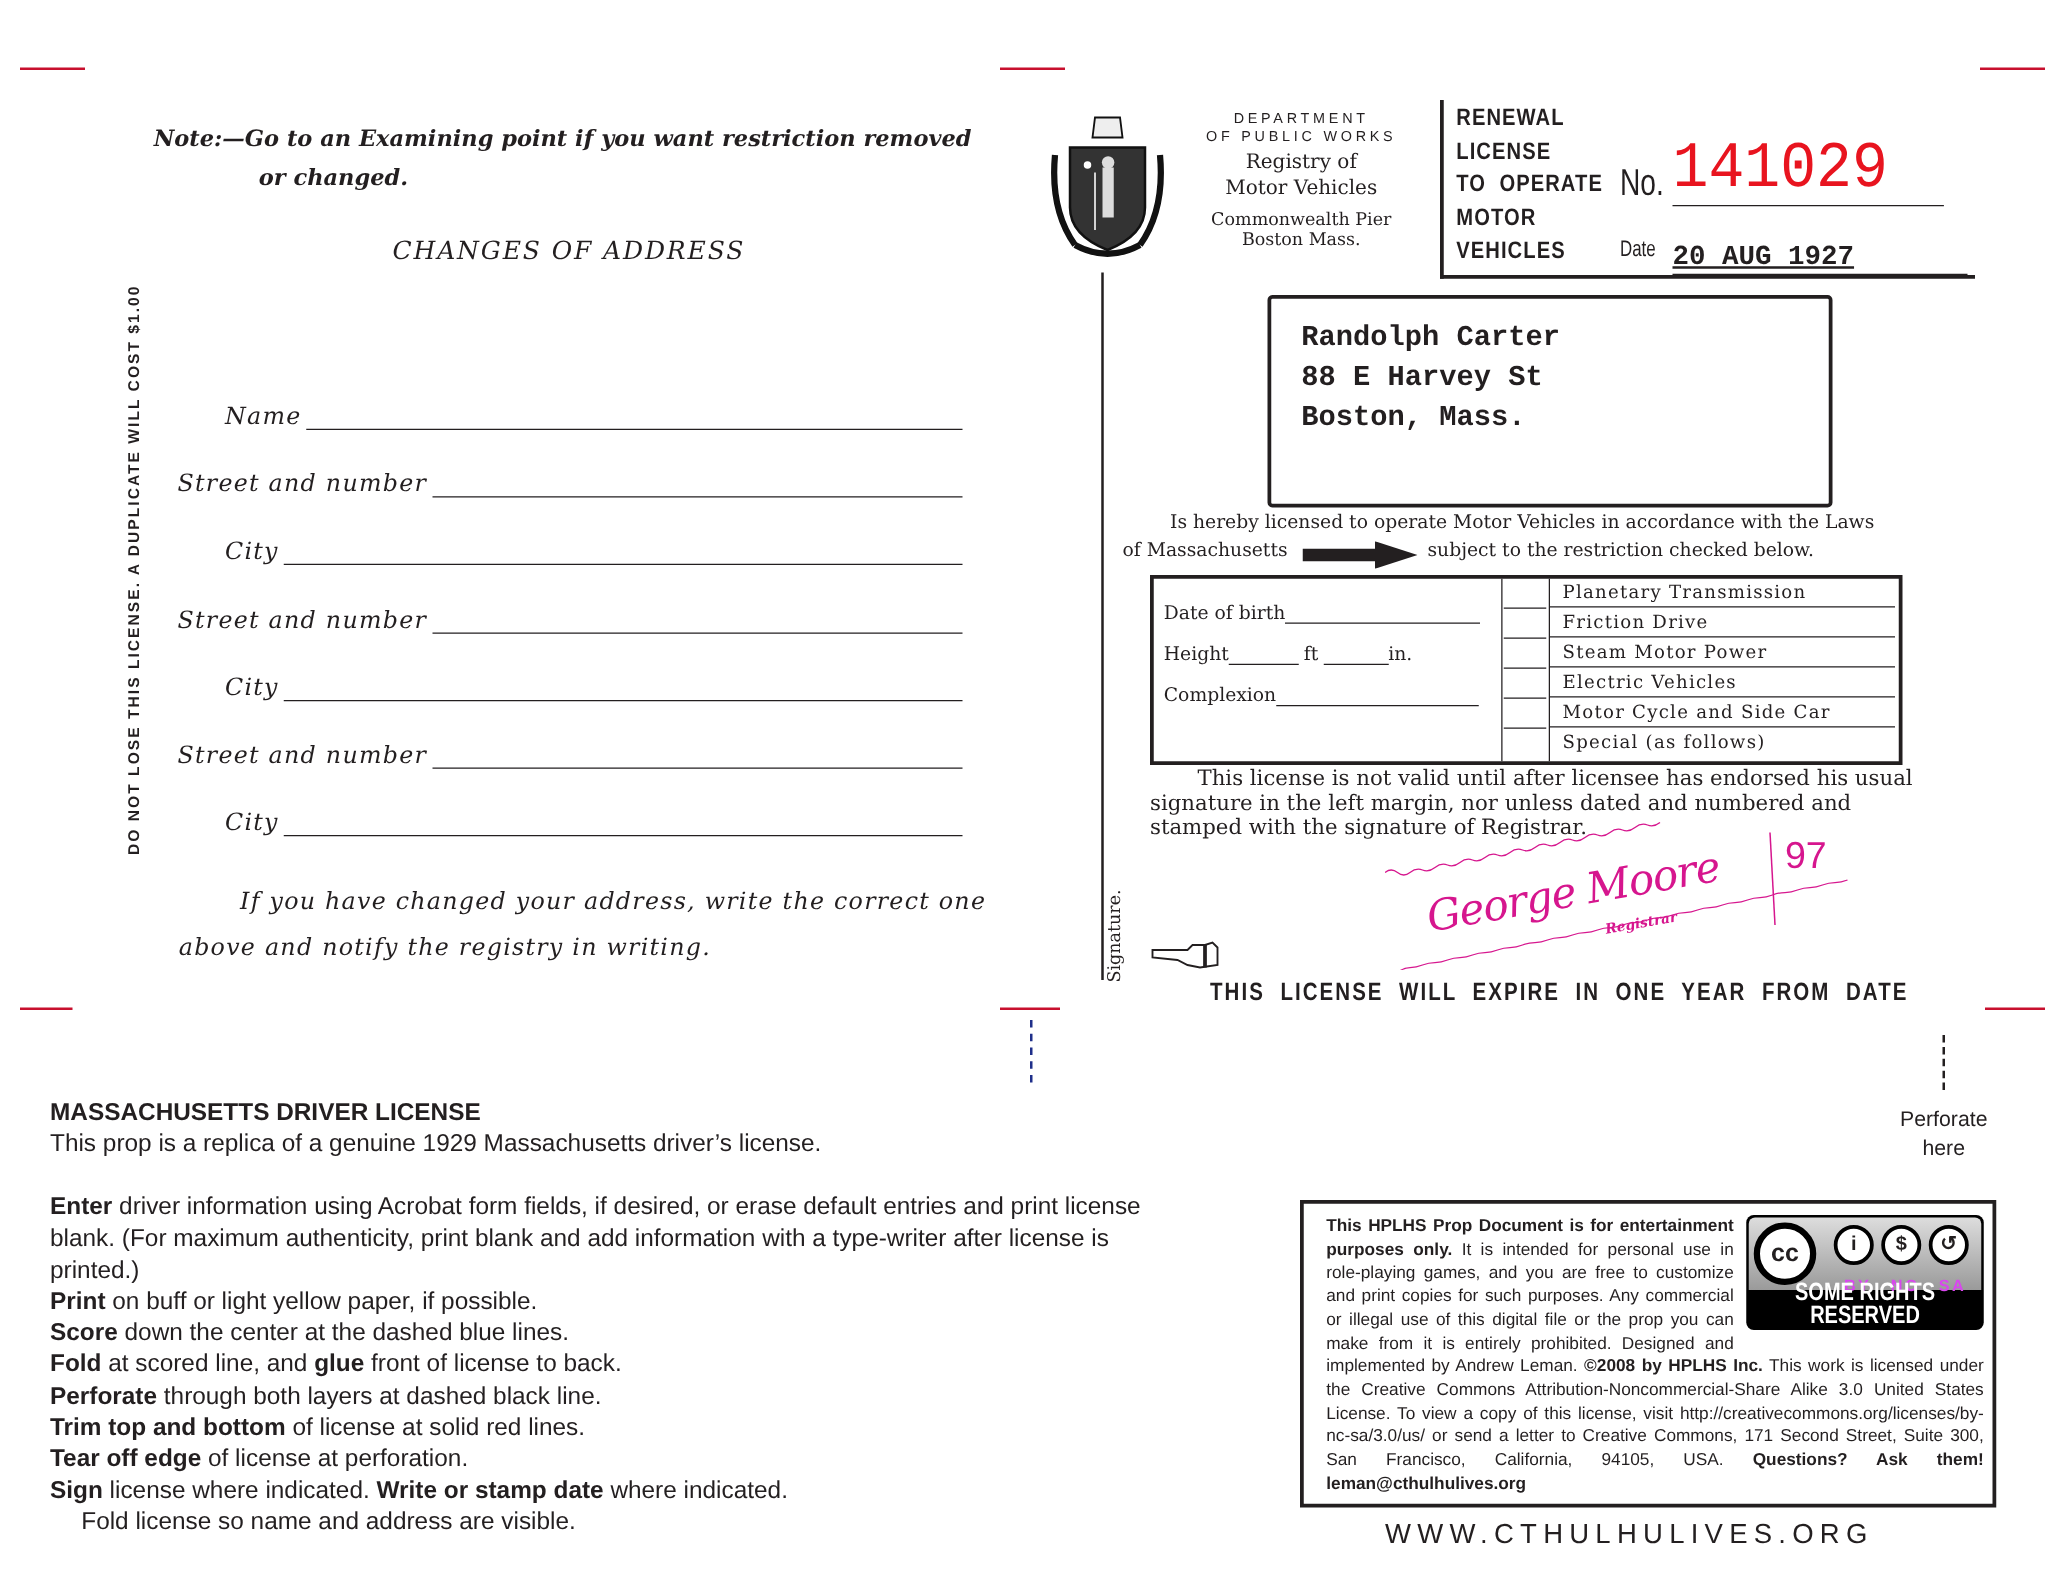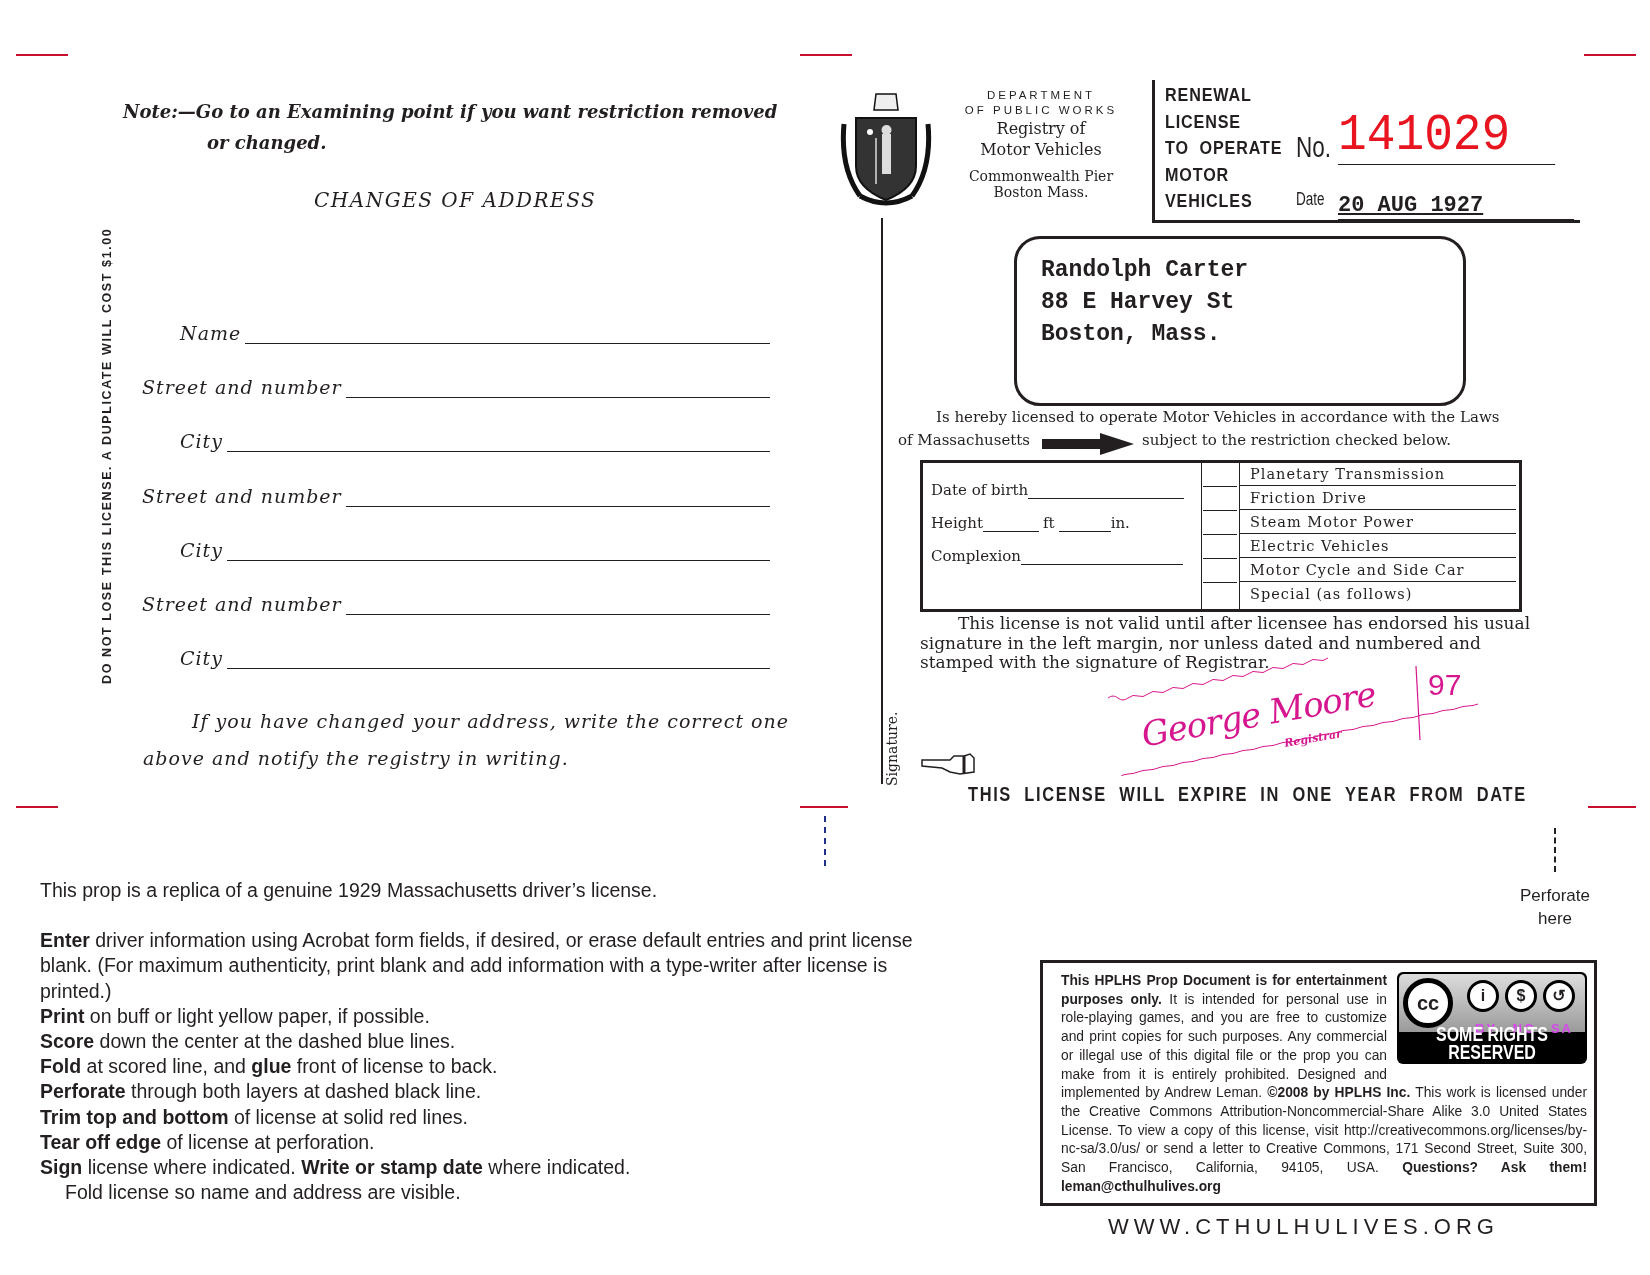--- a/index.html
+++ b/index.html
@@ -21,21 +21,21 @@
   .dept{left:948px;top:88px;width:186px;text-align:center;}
   .dept .d1{font-family:"Liberation Sans",sans-serif;font-size:11.5px;letter-spacing:3px;line-height:15px;}
   .dept .d2{font-size:16px;line-height:21px;margin-top:0;}
   .dept .d3{font-size:14px;line-height:16px;margin-top:8px;}
   .renewal{left:1152px;top:80px;width:425px;height:140px;border-left:3px solid #231f20;border-bottom:3px solid #231f20;}
   .renewal .rl{position:absolute;left:10px;top:2px;font-family:"Liberation Sans",sans-serif;font-weight:bold;font-size:19px;line-height:26.5px;letter-spacing:1px;transform:scaleX(0.85);transform-origin:left top;}
   .no-lbl{left:1296px;top:130px;font-family:"Liberation Sans",sans-serif;font-size:30px;transform:scaleX(0.75);transform-origin:left top;}
   .no-val{left:1338px;top:108px;width:236px;font-family:"Liberation Mono",monospace;font-size:52px;color:#e8141f;line-height:56px;border-bottom:1.3px solid #231f20;transform:scaleX(0.92);transform-origin:left top;}
   .date-lbl{left:1296px;top:189px;font-family:"Liberation Sans",sans-serif;font-size:18px;transform:scaleX(0.75);transform-origin:left top;}
   .date-val{left:1338px;top:193px;width:236px;font-family:"Liberation Mono",monospace;font-size:22px;font-weight:bold;line-height:26px;border-bottom:1.3px solid #231f20;text-decoration:underline;}
-  .addr{left:1014px;top:236px;width:446px;height:164px;border:3px solid #231f20;border-radius:26px;}
+  .addr{left:1014px;top:236px;width:446px;height:164px;border:3px solid #231f20;border-radius:4px;}
   .addr div{position:absolute;left:24px;font-family:"Liberation Mono",monospace;font-weight:bold;font-size:23px;}
   .hereby{left:936px;top:408px;font-size:15px;}
   .ofmass{left:898px;top:431px;font-size:15px;}
   .arrow{left:1042px;top:433px;}
   .subj{left:1142px;top:431px;font-size:15px;}
   .tbl{left:920px;top:460px;width:596px;height:146px;border:3px solid #231f20;}
   .tbl .lf{position:absolute;left:8px;font-size:15px;display:flex;align-items:flex-end;}
   .tbl .lf .u{border-bottom:1.2px solid #231f20;height:14px;display:inline-block;}
   .tbl .boxcol{position:absolute;left:278px;top:0;width:37px;height:100%;border-left:1.5px solid #231f20;border-right:1.5px solid #231f20;}
   .tbl .rrow{position:absolute;left:317px;width:276px;height:23px;border-bottom:1.3px solid #231f20;font-size:14.5px;letter-spacing:1px;padding-left:10px;box-sizing:border-box;line-height:23px;}
@@ -210,20 +210,21 @@
   </div>
 
   <svg class="abs hand" width="56" height="24" viewBox="0 0 56 24">
     <path d="M2 8 L30 8 L34 4 L44 4 L50 2 L54 6 L54 20 L40 22 L30 20 L22 16 L2 14 Z" fill="none" stroke="#231f20" stroke-width="1.5"></path>
     <line x1="44" y1="4" x2="44" y2="22" stroke="#231f20" stroke-width="3"></line>
   </svg>
   <div class="abs expire" style="white-space:pre">THIS  LICENSE  WILL  EXPIRE  IN  ONE  YEAR  FROM  DATE</div>
 </section>
 
 <section class="abs instr">
+  <p class="h">MASSACHUSETTS DRIVER LICENSE</p>
   <p>This prop is a replica of a genuine 1929 Massachusetts driver’s license.</p>
   <p style="height:25px"></p>
   <p><b>Enter</b><span> driver information using Acrobat form fields, if desired, or erase default entries and print license blank. (For maximum authenticity, print blank and add information with a type-writer after license is printed.)</span></p>
   <p><b>Print</b><span> on buff or light yellow paper, if possible.</span></p>
   <p><b>Score</b><span> down the center at the dashed blue lines.</span></p>
   <p><b>Fold</b><span> at scored line, and </span><b>glue</b><span> front of license to back.</span></p>
   <p><b>Perforate</b><span> through both layers at dashed black line.</span></p>
   <p><b>Trim top and bottom</b><span> of license at solid red lines.</span></p>
   <p><b>Tear off edge</b><span> of license at perforation.</span></p>
   <p><b>Sign</b><span> license where indicated. </span><b>Write or stamp date</b><span> where indicated.</span></p>

